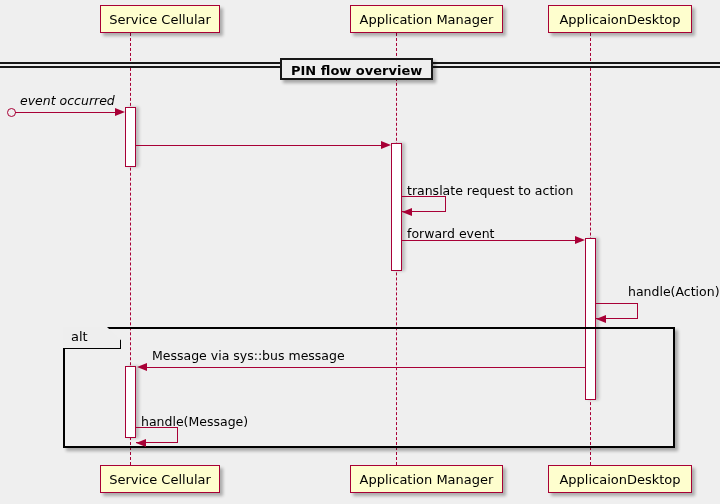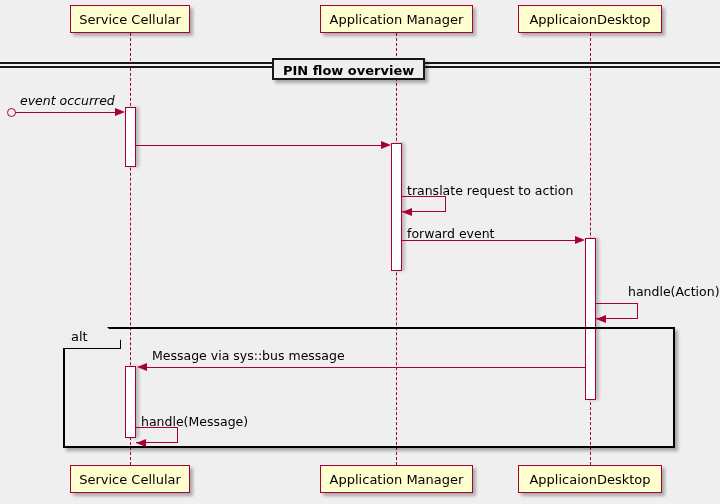--- a/index.html
+++ b/index.html
@@ -18,20 +18,21 @@
     background:#FEFECE;
     border:1.5px solid #A80036;
     box-shadow:3px 3px 3px rgba(0,0,0,0.28);
     color:#000;
     font-size:13px;
     line-height:27px;
     text-align:center;
     white-space:nowrap;
     box-sizing:border-box;
     height:28px;
+    margin-left:30px;
   }
 
   
   .lifeline{
     position:absolute;
     width:0;
     border-left:1px dashed #A80036;
   }
 
   
@@ -145,21 +146,21 @@
     <span>Service Cellular</span>
   </div>
   <div class="participant" style="left:320px;top:5px;width:153px;">
     <span>Application Manager</span>
   </div>
   <div class="participant" style="left:518px;top:5px;width:144px;">
     <span>ApplicaionDesktop</span>
   </div>
 
   <div class="divider-rail" style="top:62px;"></div>
-  <div class="divider-label" style="left:272px;top:58px;text-align:right;">
+  <div class="divider-label" style="left:280px;top:58px;text-align:right;">
     <span>PIN flow overview</span>
   </div>
 
   <div class="activation" style="left:125px;top:107px;height:60px;"></div>
   <div class="activation" style="left:391px;top:143px;height:128px;"></div>
   <div class="activation" style="left:585px;top:238px;height:162px;"></div>
   <div class="activation" style="left:125px;top:366px;height:72px;"></div>
 
   <div class="found-circle" style="left:7px;top:107.5px;"></div>
   <div class="msg-line" style="left:15px;top:112px;width:104px;"></div>

